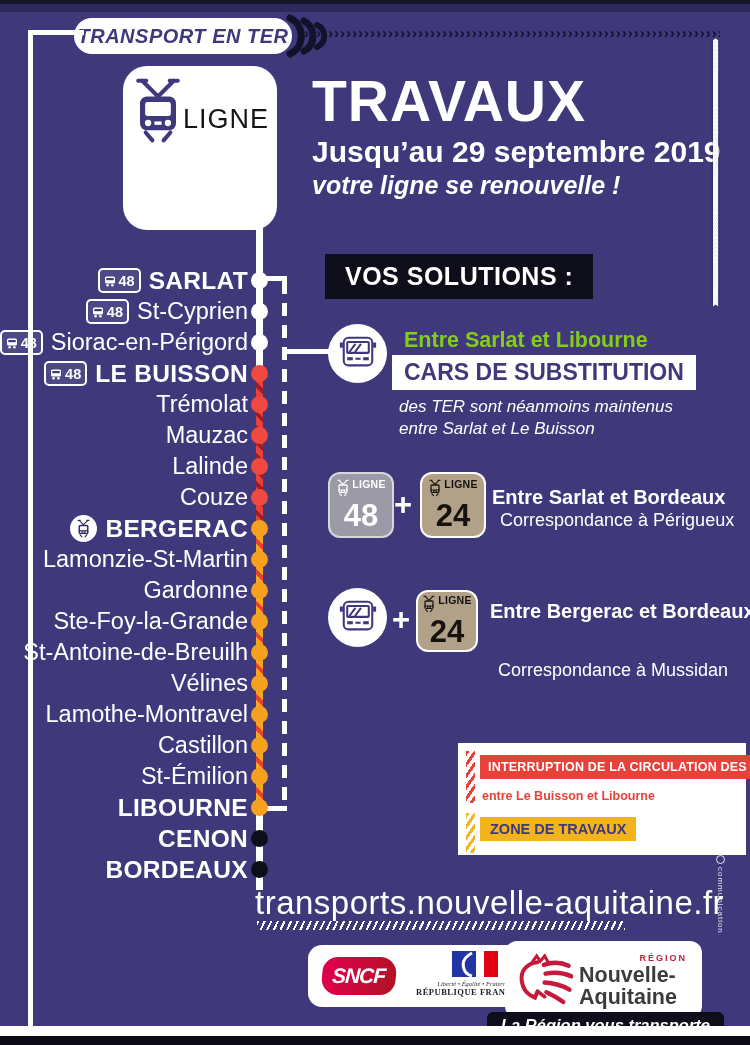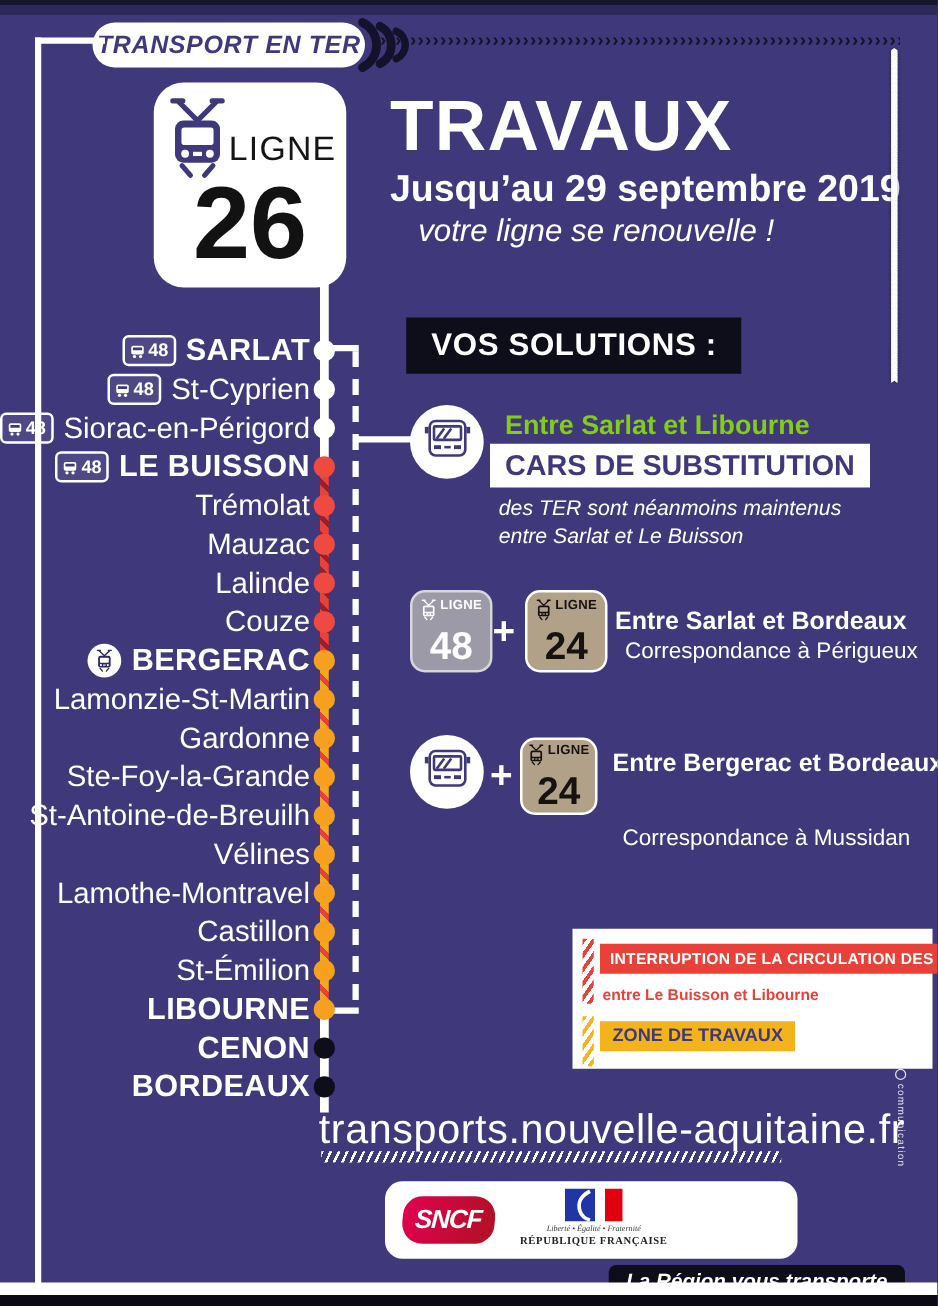--- a/index.html
+++ b/index.html
@@ -30,21 +30,21 @@
   .ligne-box{left:123px;top:66px;width:154px;height:164px;background:#fff;border-radius:24px;z-index:3;}
   .ligne-box .train{position:absolute;left:8px;top:10px;}
   .ligne-box .lbl{position:absolute;left:60px;top:38px;font-size:27px;color:#151515;font-weight:500;letter-spacing:1px;}
   .ligne-box .num{position:absolute;left:0;right:0;top:72px;text-align:center;
     font-size:82px;font-weight:800;color:#121212;line-height:1;}
   
   .headline{left:312px;top:72px;width:330px;color:#fff;}
   .headline .t1{font-size:57px;font-weight:800;letter-spacing:1px;line-height:1.05;}
   .headline .t2{font-size:30px;font-weight:700;margin-top:3px;white-space:nowrap;}
   .headline .t3{font-size:25px;font-style:italic;font-weight:500;margin-top:6px;}
-  .headline .t4{font-size:25px;font-style:italic;font-weight:400;text-align:center;margin-top:2px;}
+  .headline .t4{font-size:25px;font-style:italic;font-weight:700;text-align:left;margin-top:2px;}
   
   .vos-box{left:325px;top:254px;background:#0E0D1A;color:#fff;padding:8px 20px;
     font-size:25px;font-weight:800;letter-spacing:.5px;z-index:2;}
   
   .seg{left:256px;width:7px;z-index:1;}
   .seg-w1{top:226px;height:147px;background:#fff;}
   .seg-red{top:373px;height:156px;background:repeating-linear-gradient(45deg,#97202C 0 4px,#E8413A 4px 10px);}
   .seg-org{top:529px;height:279px;background:repeating-linear-gradient(45deg,#E8413A 0 4px,#F5A81C 4px 11px);}
   .seg-w2{top:808px;height:82px;background:#fff;}
   .dash-v{left:282px;top:281px;width:5px;height:522px;
@@ -152,21 +152,20 @@
      <path d="M5,2 L12,9 M19,2 L12,9 M3.2,2 h3.6 M17.2,2 h3.6"></path>
      <path d="M6.5,25 L9.5,28.5 M17.5,25 L14.5,28.5"></path>
    </g>
    <rect x="4" y="9" width="16" height="15" rx="3" fill="#3F397C"></rect>
    <rect x="6.3" y="11.5" width="11.4" height="6.2" rx="1" fill="#fff"></rect>
    <circle cx="7.6" cy="20.8" r="1.4" fill="#fff"></circle>
    <circle cx="16.4" cy="20.8" r="1.4" fill="#fff"></circle>
    <rect x="10.4" y="20.1" width="3.2" height="1.5" fill="#fff"></rect>
  </svg></span>
     <span class="lbl">LIGNE</span>
-    <span class="num">26</span>
   </div>
 
   <div class="abs headline">
     <div class="t1">TRAVAUX</div>
     <div class="t2">Jusqu’au 29 septembre 2019</div>
     <div class="t4">votre ligne se renouvelle !</div>
   </div>
 
   <div class="abs vos-box">VOS SOLUTIONS :</div>
 
@@ -426,20 +425,40 @@
               <path d="M20,2 C12,6 10,12 12,18 C13,21 16,24 20,25" fill="none" stroke="#fff" stroke-width="3"></path>
             </svg></div>
         <div class="rf-w"></div>
         <div class="rf-r"></div>
       </div>
       <div class="rf-l1">Liberté • Égalité • Fraternité</div>
       <div class="rf-l2">RÉPUBLIQUE FRANÇAISE</div>
     </div>
   </div>
 
+  <div class="abs logo-b">
+    <div class="na-lion">
+      <svg width="62" height="60" viewBox="0 0 70 62">
+        <g fill="none" stroke="#C51A3B" stroke-linecap="round">
+          <path d="M24,12 l5,-7 l4,6 l5,-6 l4,7" stroke-width="3.5"></path>
+          <path d="M30,12 C18,13 11,22 12,32 C13,42 19,49 27,52 L30,45" stroke-width="4.5"></path>
+          <path d="M30,45 l8,6" stroke-width="4"></path>
+          <path d="M37,15 q15,-5 28,1" stroke-width="5"></path>
+          <path d="M39,25 q16,-3 29,3" stroke-width="5"></path>
+          <path d="M38,35 q16,1 28,8" stroke-width="5"></path>
+          <path d="M40,46 q11,5 19,11" stroke-width="5"></path>
+        </g>
+      </svg>
+    </div>
+    <div class="na-txt">
+      <div class="na-region">RÉGION</div>
+      <div class="na-name">Nouvelle-</div>
+      <div class="na-name">Aquitaine</div>
+    </div>
+  </div>
 
   <div class="abs tagline">La Région vous transporte</div>
 
   <div class="abs credit">
     <span class="dotlogo"></span>
     <span>communication</span>
   </div>
 
 </div>
 

